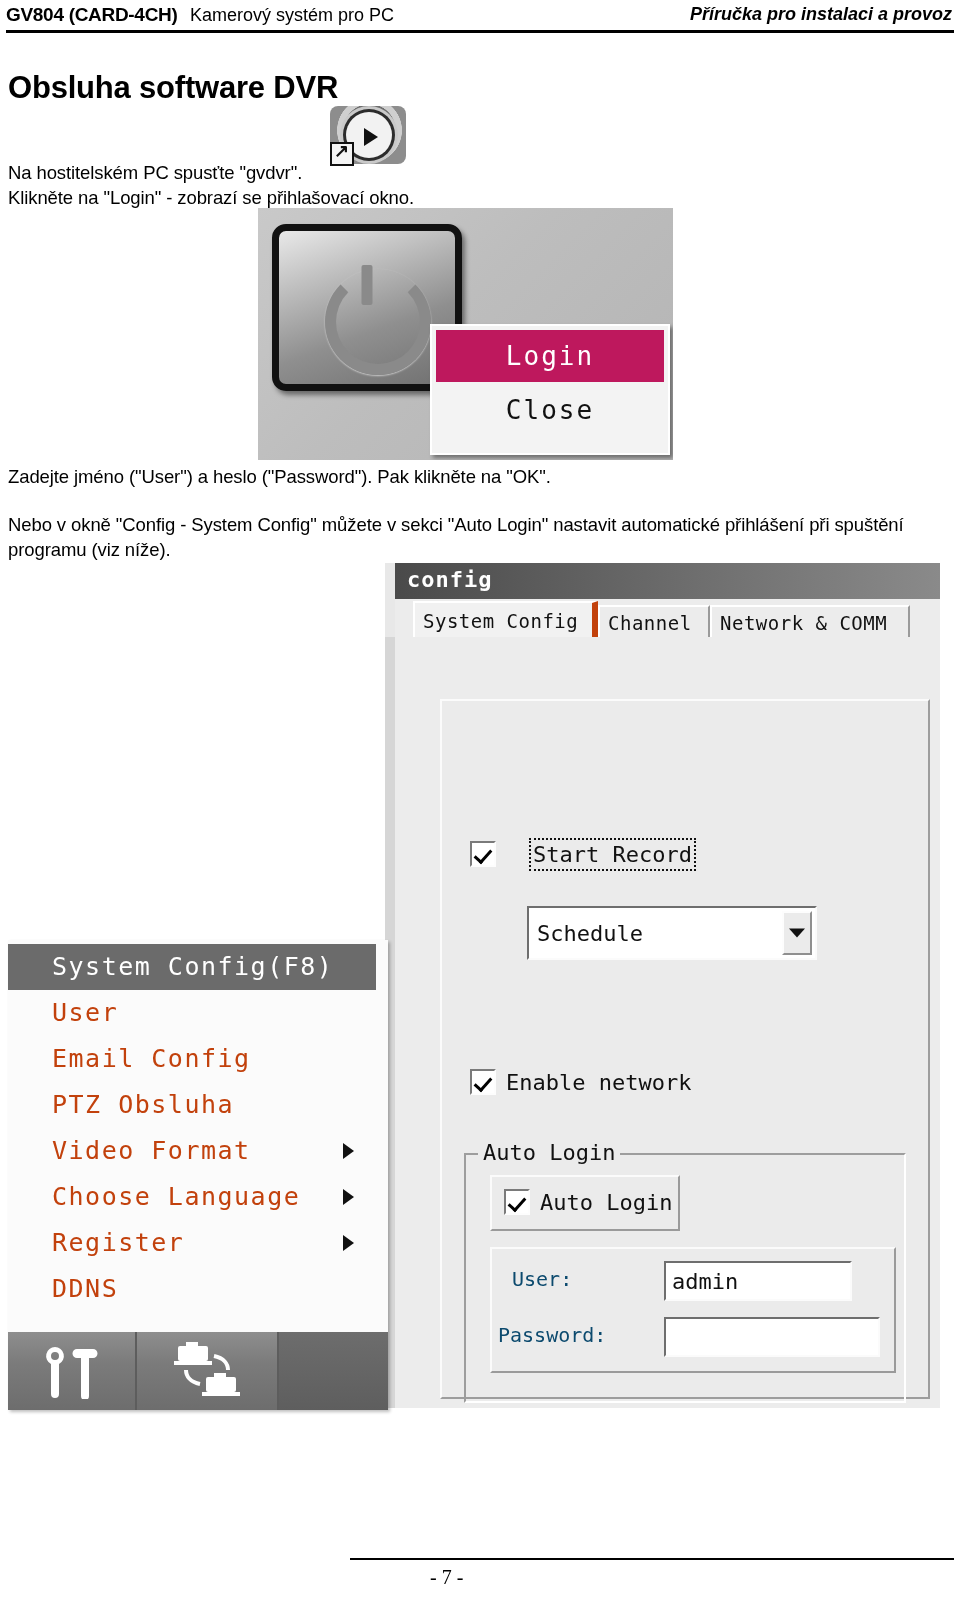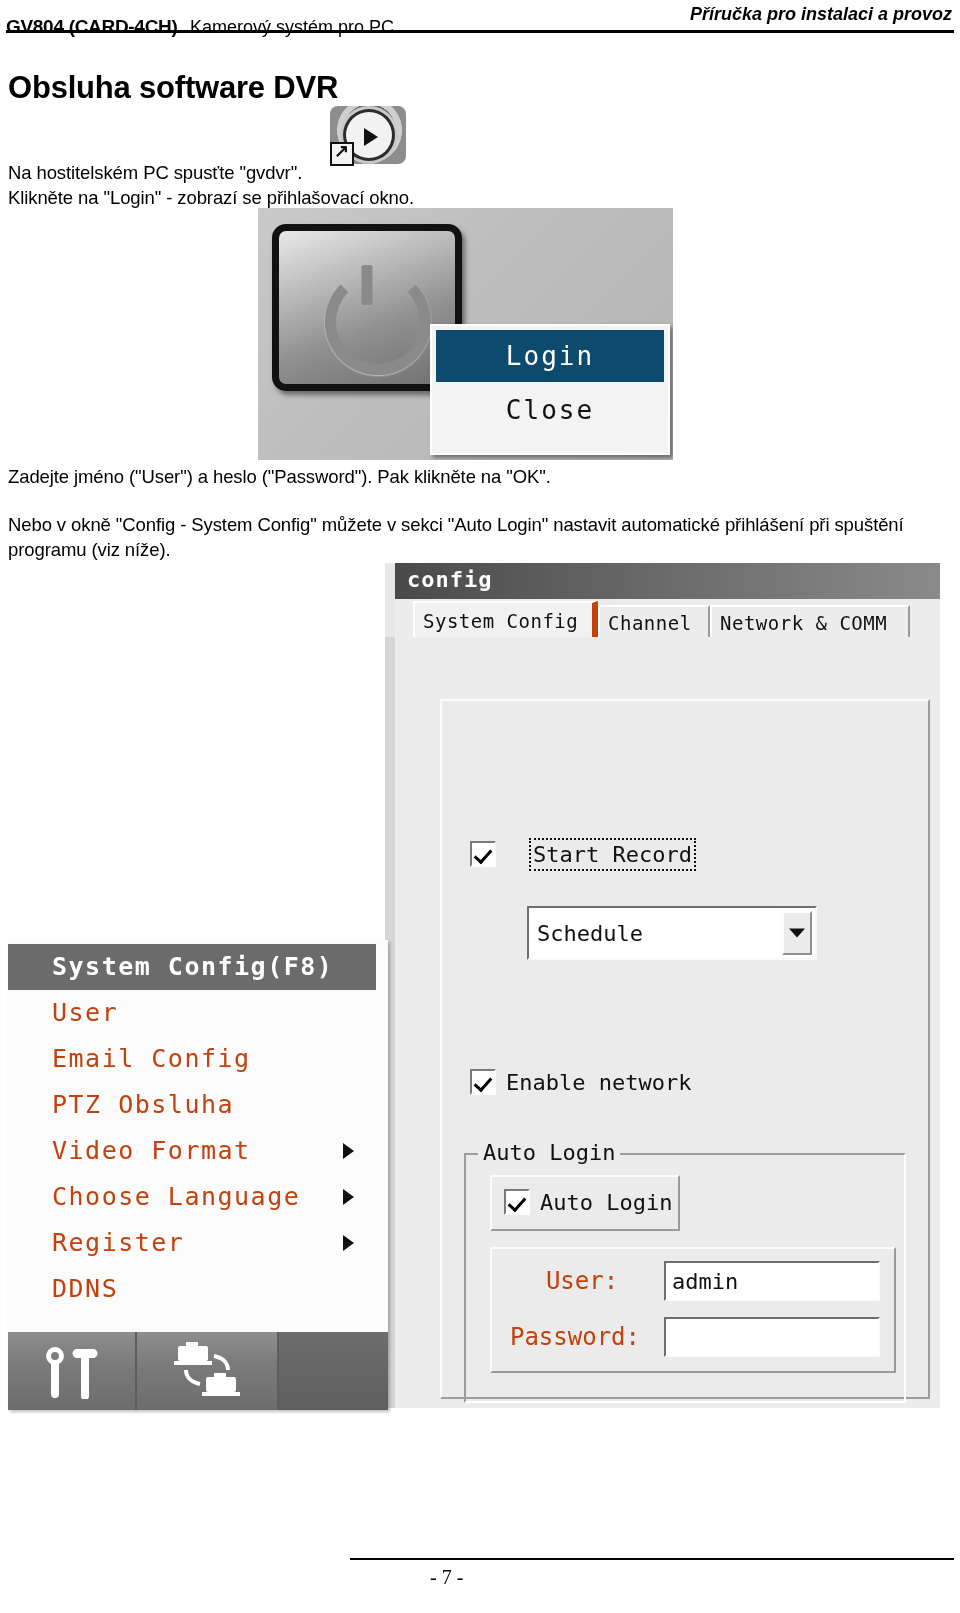--- a/index.html
+++ b/index.html
@@ -16,21 +16,21 @@
     overflow: hidden;
   }
 
   
   .page-header {
     position: absolute;
     left: 0; top: 0;
     width: 960px; height: 34px;
     display: flex;
     align-items: baseline;
-    padding-top: 16px;
+    padding-top: 4px;
     box-sizing: border-box;
   }
   .hdr-left {
     margin-left: 6px;
     white-space: nowrap;
   }
   .hdr-model {
     font-size: 19px;
     font-weight: bold;
     letter-spacing: -0.3px;
@@ -176,21 +176,21 @@
   }
   .ctx-item {
     height: 56px;
     line-height: 56px;
     text-align: center;
     font-family: "DejaVu Sans Mono", monospace;
     font-size: 26px;
     letter-spacing: 2px;
   }
   .ctx-item.sel {
-    background: #0c4a6e;
+    background: #be185d;
     color: #ffffff;
     margin: 4px 4px 0 4px;
     height: 52px;
     line-height: 52px;
   }
   .ctx-item.plain {
     color: #111;
   }
 
   
@@ -371,24 +371,24 @@
     background: #ebebeb;
     border-left: 2px solid #fbfbfb;
     border-top: 2px solid #fbfbfb;
     border-right: 2px solid #9a9a9a;
     border-bottom: 2px solid #9a9a9a;
     box-sizing: border-box;
   }
   .field-label {
     position: absolute;
     font-family: "DejaVu Sans Mono", monospace;
-    font-size: 24px;
-    color: #c2410c;
+    font-size: 20px;
+    color: #0c4a6e;
     white-space: nowrap;
-    text-align: center;
+    text-align: left;
   }
   .textbox {
     position: absolute;
     background: #ffffff;
     border-left: 2px solid #6e6e6e;
     border-top: 2px solid #6e6e6e;
     border-right: 2px solid #fbfbfb;
     border-bottom: 2px solid #fbfbfb;
     box-sizing: border-box;
     display: flex;
@@ -423,21 +423,20 @@
     font-size: 25px;
     color: #c2410c;
     padding-left: 44px;
     letter-spacing: 1.5px;
     white-space: nowrap;
   }
   .menu-item.sel {
     background: #6b6b6b;
     color: #ffffff;
     margin-right: 6px;
-    font-weight: bold;
   }
   .menu-arrow {
     position: absolute;
     right: 28px; top: 50%;
     transform: translateY(-50%);
     width: 0; height: 0;
     border-left: 11px solid #111;
     border-top: 8px solid transparent;
     border-bottom: 8px solid transparent;
   }
@@ -558,21 +557,21 @@
         <div class="sunken-panel" style="left:24px; top:20px; width:190px; height:56px;">
           <div class="chk-row" style="left:12px; top:12px;">
             <div class="chk-box on"></div>
             <div class="chk-label">Auto Login</div>
           </div>
         </div>
 
         <div class="sunken-panel" style="left:24px; top:92px; width:406px; height:126px;">
 
           <div class="field-label" style="left:20px; top:18px; width:140px;">User:</div>
-          <div class="textbox" style="left:172px; top:12px; width:216px; height:40px;">
+          <div class="textbox" style="left:172px; top:12px; width:188px; height:40px;">
             <span>admin</span>
           </div>
 
           <div class="field-label" style="left:6px; top:74px; width:154px;">Password:</div>
           <div class="textbox" style="left:172px; top:68px; width:216px; height:40px;">
             <span></span>
           </div>
         </div>
       </div>
 

